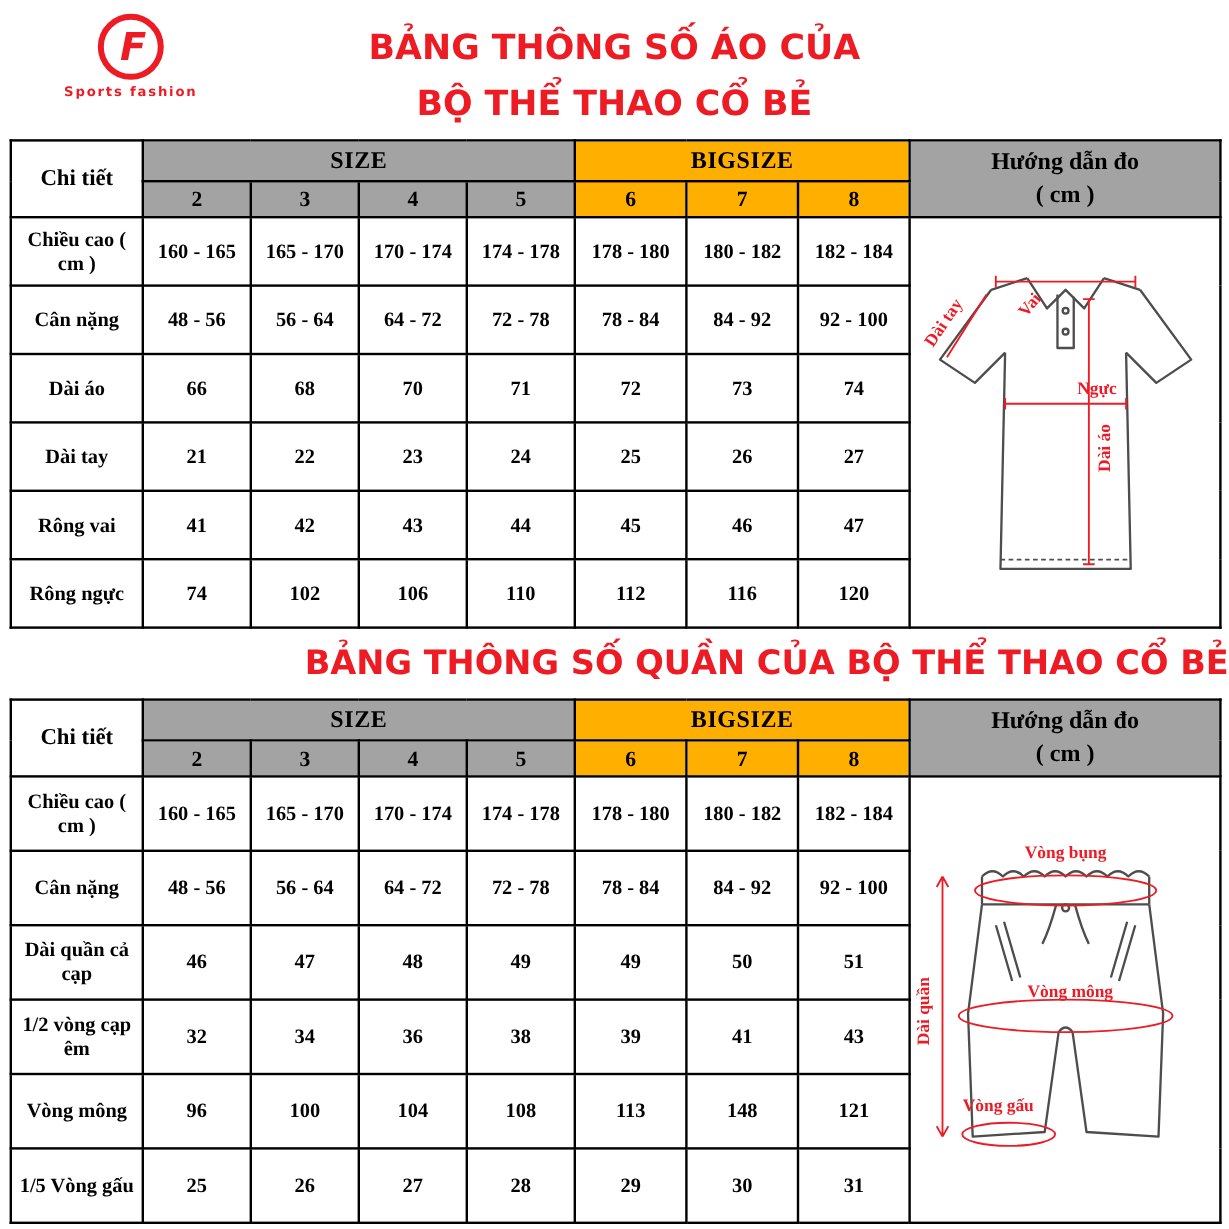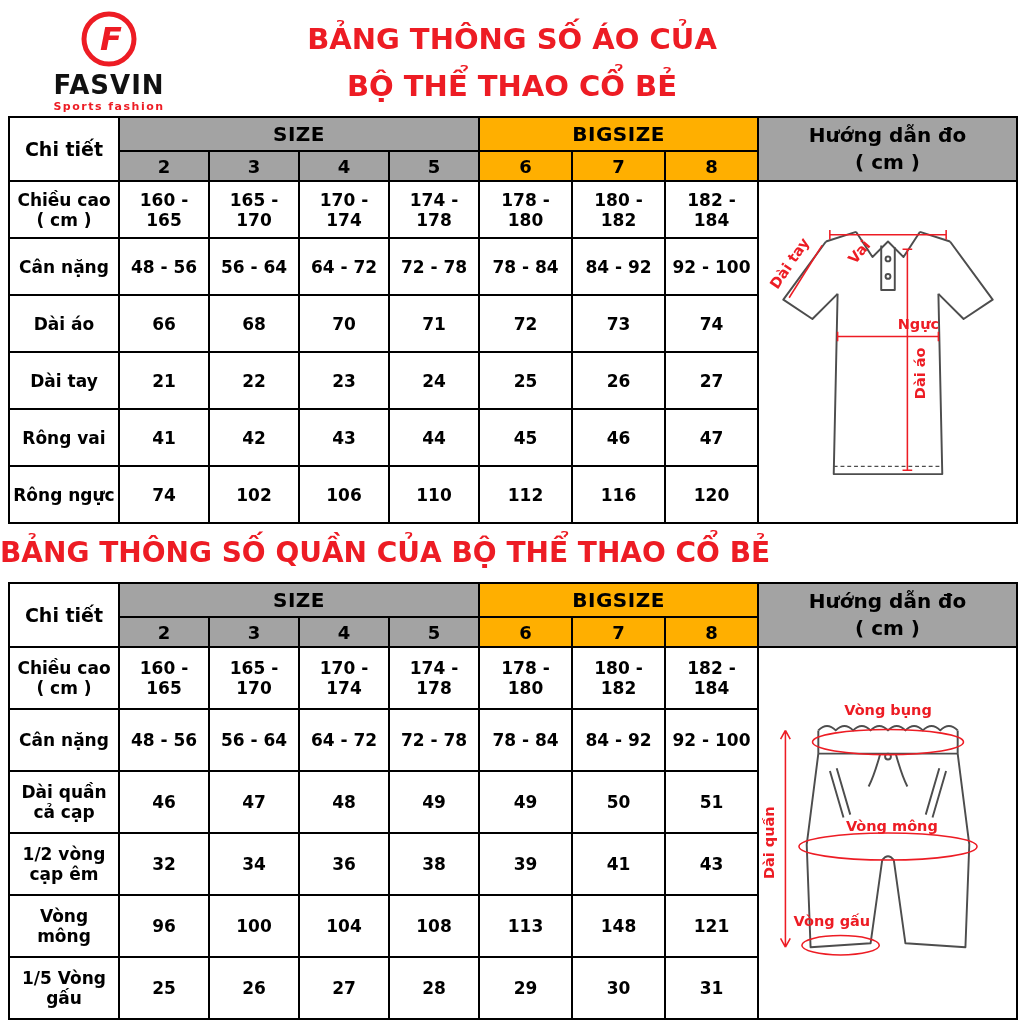--- a/index.html
+++ b/index.html
@@ -8,25 +8,25 @@
 
   
   .logo { position:absolute; top:10px; left:34px; width:150px; text-align:center; }
   .logo svg { display:block; margin:0 auto 2px; }
   .brand { font-size:26px; font-weight:bold; color:#111; letter-spacing:1px; }
   .tagline { font-size:11px; font-weight:bold; color:#ed1c24; letter-spacing:1.5px; }
 
   
   .title1 { position:absolute; top:16px; left:0; width:1024px; text-align:center;
             color:#ed1c24; font-weight:bold; font-size:29px; line-height:1.62; }
-  .title2 { position:absolute; top:536px; left:0; width:1024px; text-align:left;
+  .title2 { position:absolute; top:536px; left:0; width:1024px; text-align:right;
             color:#ed1c24; font-weight:bold; font-size:28px; }
 
   
-  table.t { position:absolute; left:8px; width:1008px; border-collapse:collapse; table-layout:fixed; }
+  table.t { position:absolute; left:8px; width:1008px; border-collapse:collapse; table-layout:fixed;font-family:Liberation Serif, serif; }
   table.t td { border:2px solid #000; text-align:center; vertical-align:middle;
                font-weight:bold; color:#000; padding:2px; overflow:hidden; }
   .teal   { background:#a3a3a3; }
   .orange { background:#ffaf00; }
   .band   { font-size:20px; letter-spacing:.5px; }
   .sznum td { font-size:18px; }
   .chidet { font-size:19px; background:#fff; }
   .guideH { font-size:20px; line-height:1.35; }
   .lbl { font-size:17px; padding:2px 4px; }
   .val { font-size:17px; }
@@ -37,21 +37,20 @@
 </head>
 <body>
 
 <div class="page">
 
   <div class="logo">
     <svg width="58" height="58" viewBox="0 0 58 58">
       <circle cx="29" cy="29" r="25" fill="none" stroke="#ed1c24" stroke-width="5"></circle>
       <text x="31" y="40" font-size="32" font-weight="bold" font-style="italic" text-anchor="middle" fill="#ed1c24">F</text>
     </svg>
-    <div class="brand">FASVIN</div>
     <div class="tagline">Sports fashion</div>
   </div>
 
   <div class="title1">
     <div>BẢNG THÔNG SỐ ÁO CỦA</div>
     <div>BỘ THỂ THAO CỔ BẺ</div>
   </div>
 
   <table class="t" style="top:116px">
     <colgroup>

